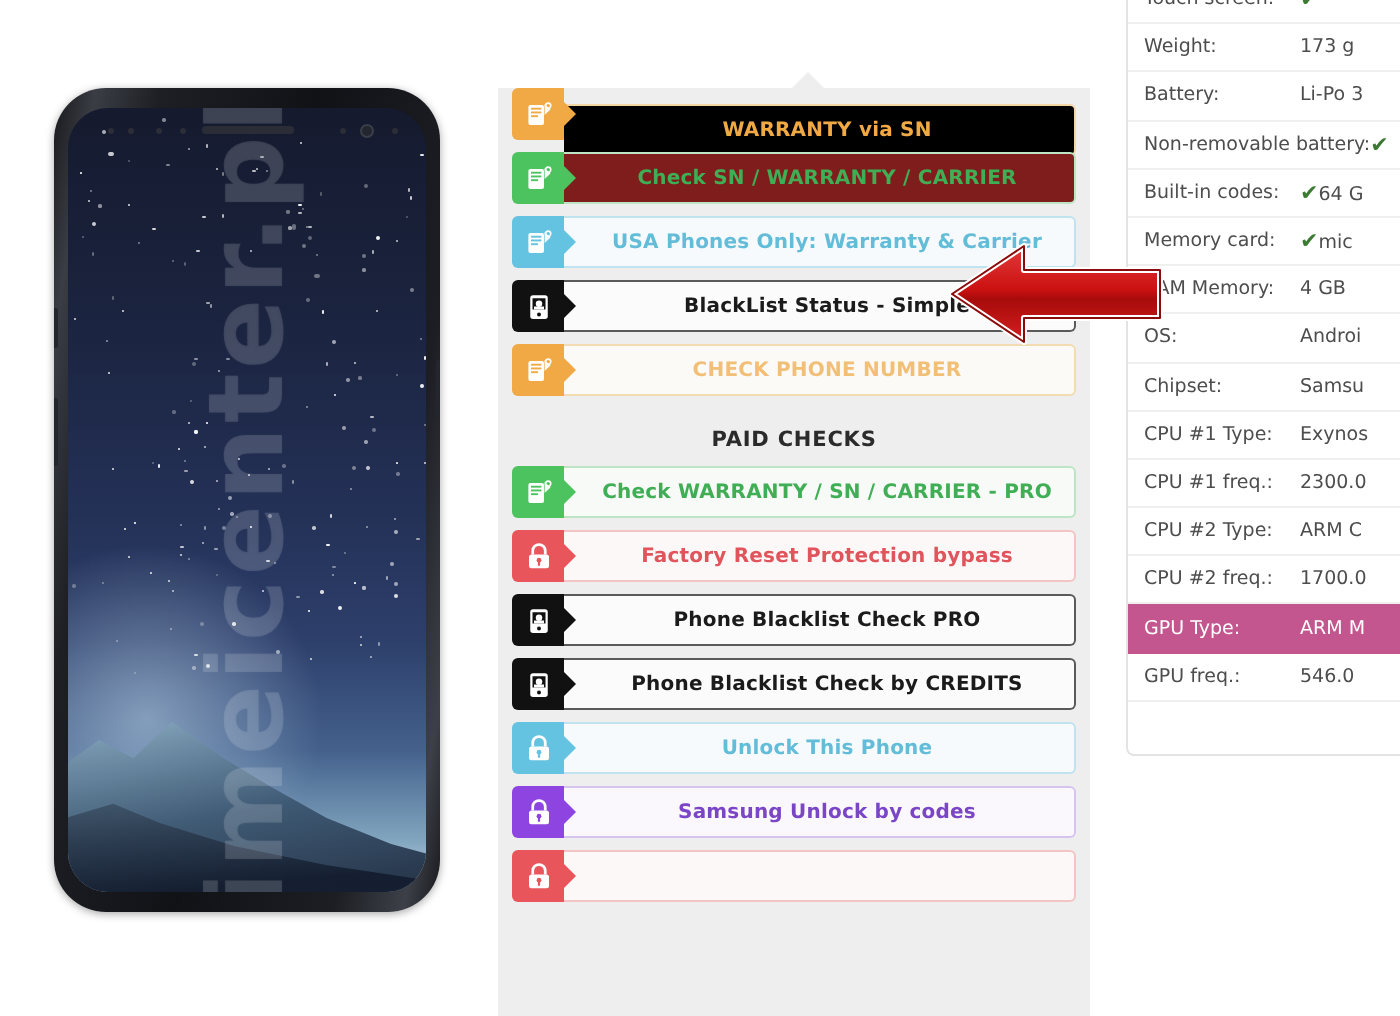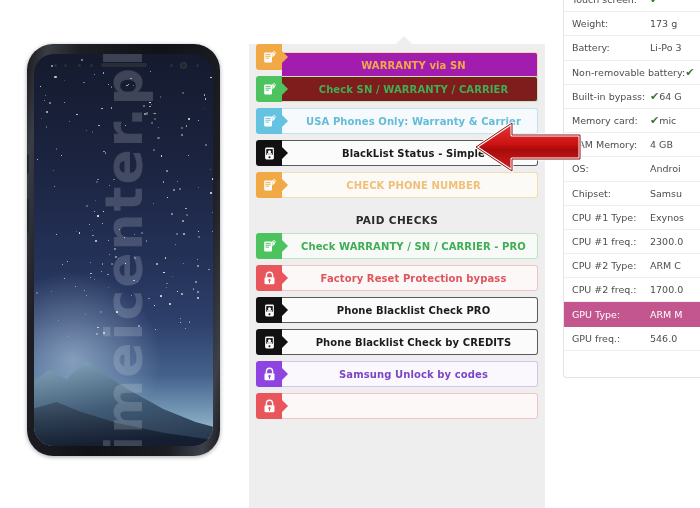--- a/index.html
+++ b/index.html
@@ -368,21 +368,21 @@
             <div class="chk-tab" style="background: rgb(240, 169, 69); color: rgb(240, 169, 69);">
               <svg class="ico" viewBox="0 0 24 24">
                 <rect x="3.5" y="4" width="12.5" height="16" rx="1.6" fill="#fff"></rect>
                 <rect x="5.6" y="6.2" width="8.3" height="1.5" fill="#f0a945"></rect>
                 <rect x="5.6" y="9.2" width="8.3" height="1.5" fill="#f0a945"></rect>
                 <rect x="5.6" y="12.2" width="5.6" height="1.5" fill="#f0a945"></rect>
                 <path d="M16.5 3.2 L21.2 7.6 L16.5 12 Z" fill="#fff" opacity=".95"></path>
                 <circle cx="19.3" cy="4.6" r="2.1" fill="none" stroke="#fff" stroke-width="1.3"></circle>
               </svg>
             </div>
-            <div class="chk-label" style="color: rgb(240, 169, 69); border-color: rgb(243, 213, 166); background: #a21caf; margin-top: 15px;">WARRANTY via SN</div>
+            <div class="chk-label" style="color: rgb(240, 169, 69); border-color: rgb(243, 213, 166); background: #000000; margin-top: 15px;">WARRANTY via SN</div>
           </div>
         </div>
         <div class="btn-wrap">
           <div class="chk-btn">
             <div class="chk-tab" style="background: rgb(76, 195, 95); color: rgb(76, 195, 95);">
               <svg class="ico" viewBox="0 0 24 24">
                 <rect x="3.5" y="4" width="12.5" height="16" rx="1.6" fill="#fff"></rect>
                 <rect x="5.6" y="6.2" width="8.3" height="1.5" fill="#4cc35f"></rect>
                 <rect x="5.6" y="9.2" width="8.3" height="1.5" fill="#4cc35f"></rect>
                 <rect x="5.6" y="12.2" width="5.6" height="1.5" fill="#4cc35f"></rect>
@@ -492,20 +492,33 @@
                 <circle cx="12" cy="9.3" r="2.6" fill="#fff"></circle>
                 <rect x="8" y="11.6" width="8" height="2.4" fill="#fff"></rect>
                 <circle cx="12" cy="18" r="1.6" fill="#111111"></circle>
               </svg>
             </div>
             <div class="chk-label" style="color: rgb(27, 27, 27); border-color: rgb(90, 90, 90); background: rgb(251, 251, 251);">Phone Blacklist Check by CREDITS</div>
           </div>
         </div>
         <div class="btn-wrap">
           <div class="chk-btn">
+            <div class="chk-tab" style="background: rgb(100, 195, 224); color: rgb(100, 195, 224);">
+              <svg class="ico" viewBox="0 0 24 24">
+                <path d="M7 10V7a5 5 0 0 1 10 0v3" fill="none" stroke="#fff" stroke-width="2.2"></path>
+                <rect x="4" y="10" width="16" height="11" rx="2" fill="#fff"></rect>
+                <circle cx="12" cy="14.5" r="1.9" fill="#64c3e0"></circle>
+                <rect x="11.1" y="15" width="1.8" height="4" fill="#64c3e0"></rect>
+              </svg>
+            </div>
+            <div class="chk-label" style="color: rgb(99, 188, 216); border-color: rgb(191, 227, 239); background: rgb(246, 250, 252);">Unlock This Phone</div>
+          </div>
+        </div>
+        <div class="btn-wrap">
+          <div class="chk-btn">
             <div class="chk-tab" style="background: rgb(142, 68, 224); color: rgb(142, 68, 224);">
               <svg class="ico" viewBox="0 0 24 24">
                 <path d="M7 10V7a5 5 0 0 1 10 0v3" fill="none" stroke="#fff" stroke-width="2.2"></path>
                 <rect x="4" y="10" width="16" height="11" rx="2" fill="#fff"></rect>
                 <circle cx="12" cy="14.5" r="1.9" fill="#8e44e0"></circle>
                 <rect x="11.1" y="15" width="1.8" height="4" fill="#8e44e0"></rect>
               </svg>
             </div>
             <div class="chk-label" style="color: rgb(123, 70, 198); border-color: rgb(214, 195, 238); background: rgb(250, 248, 253);">Samsung Unlock by codes</div>
           </div>
@@ -538,21 +551,21 @@
         </div>
         <div class="spec-row">
           <div class="spec-key">Battery:</div>
           <div class="spec-val">Li-Po 3</div>
         </div>
         <div class="spec-row">
           <div class="spec-key">Non-removable battery:</div>
           <div class="spec-val"><span class="tick">✔</span><span></span></div>
         </div>
         <div class="spec-row">
-          <div class="spec-key">Built-in bypass:</div>
+          <div class="spec-key">Built-in codes:</div>
           <div class="spec-val"><span class="tick">✔</span><span>64 G</span></div>
         </div>
         <div class="spec-row">
           <div class="spec-key">Memory card:</div>
           <div class="spec-val"><span class="tick">✔</span><span>mic</span></div>
         </div>
         <div class="spec-row">
           <div class="spec-key">RAM Memory:</div>
           <div class="spec-val">4 GB</div>
         </div>

